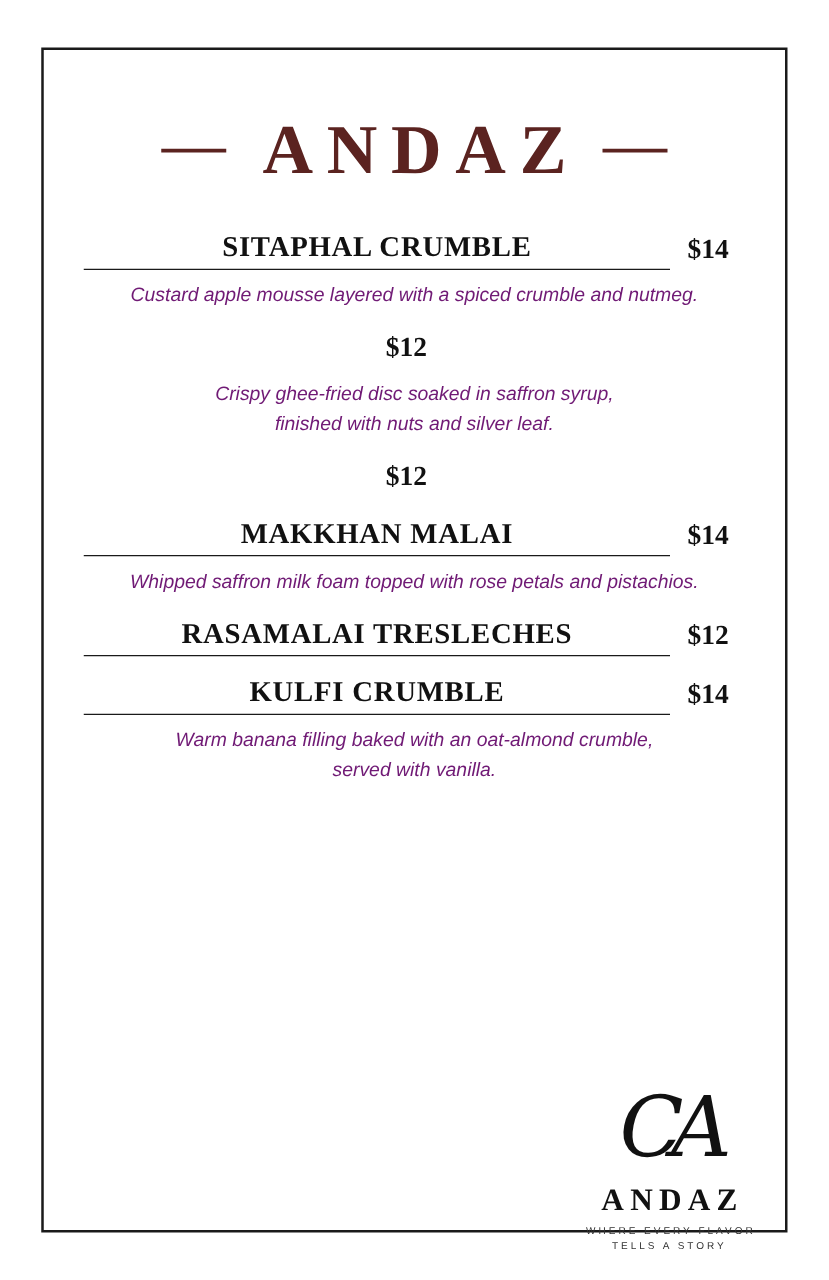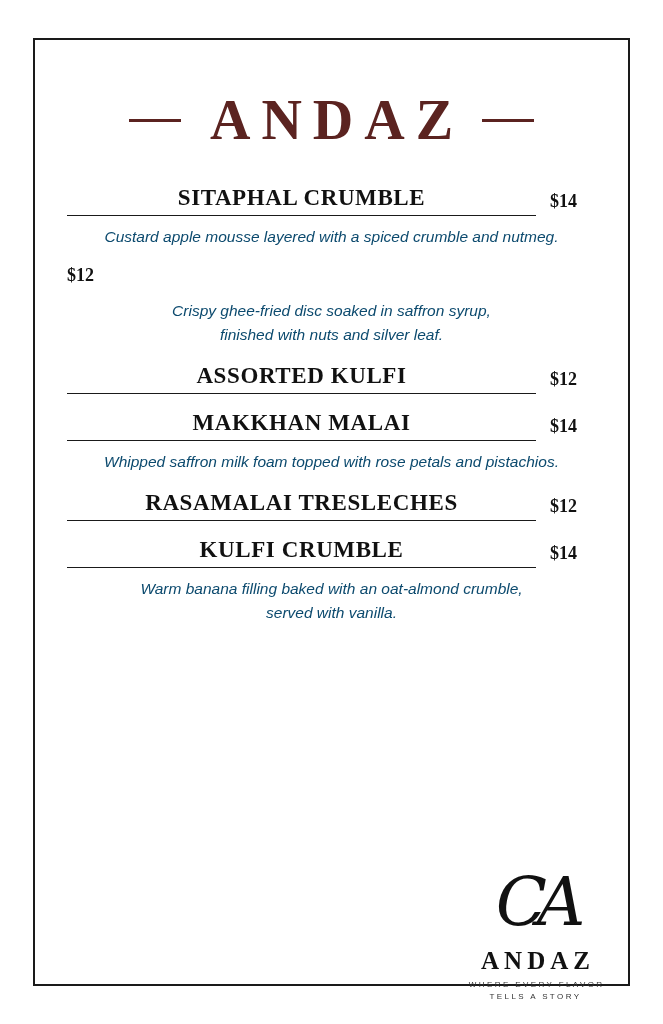--- a/index.html
+++ b/index.html
@@ -67,21 +67,21 @@
     top: 185px;
     width: 597px;
   }
   .item {
     width: 597px;
     margin-bottom: 16px;
   }
   .item-head {
     display: flex;
     align-items: flex-end;
-    justify-content: space-between;
+    justify-content: center;
     gap: 0;
     padding: 0 34px;
   }
   .item-name-wrap {
     flex: 1 1 auto;
     display: flex;
     justify-content: center;
     border-bottom: 1.5px solid #1a1a1a;
     padding-bottom: 4px;
     margin-right: 14px;
@@ -90,33 +90,33 @@
     font-family: "Liberation Serif", serif;
     font-size: 23px;
     font-weight: 700;
     letter-spacing: 0.6px;
     color: #111111;
     white-space: nowrap;
   }
   .item-price {
     flex: 0 0 auto;
     font-family: "Liberation Serif", serif;
-    font-size: 18px;
+    font-size: 22px;
     font-weight: 700;
     color: #111111;
     padding-bottom: 4px;
     min-width: 46px;
     text-align: left;
   }
   .item-desc {
     font-family: "Liberation Sans", sans-serif;
     font-style: italic;
     font-size: 15.5px;
     line-height: 1.55;
-    color: #0c4a6e;
+    color: #701a75;
     text-align: center;
     margin-top: 9px;
     padding: 0 44px;
     white-space: pre-line;
   }
 
   
   .logo {
     position: absolute;
     right: 20px;
@@ -199,23 +199,20 @@
     <div class="item">
       <div class="item-head">
         <span class="item-price">$12</span>
       </div>
       <div class="item-desc">Crispy ghee-fried disc soaked in saffron syrup,
 finished with nuts and silver leaf.</div>
     </div>
 
     <div class="item">
       <div class="item-head">
-        <span class="item-name-wrap">
-          <span class="item-name">ASSORTED KULFI</span>
-        </span>
         <span class="item-price">$12</span>
       </div>
     </div>
 
     <div class="item">
       <div class="item-head">
         <span class="item-name-wrap">
           <span class="item-name">MAKKHAN MALAI</span>
         </span>
         <span class="item-price">$14</span>

